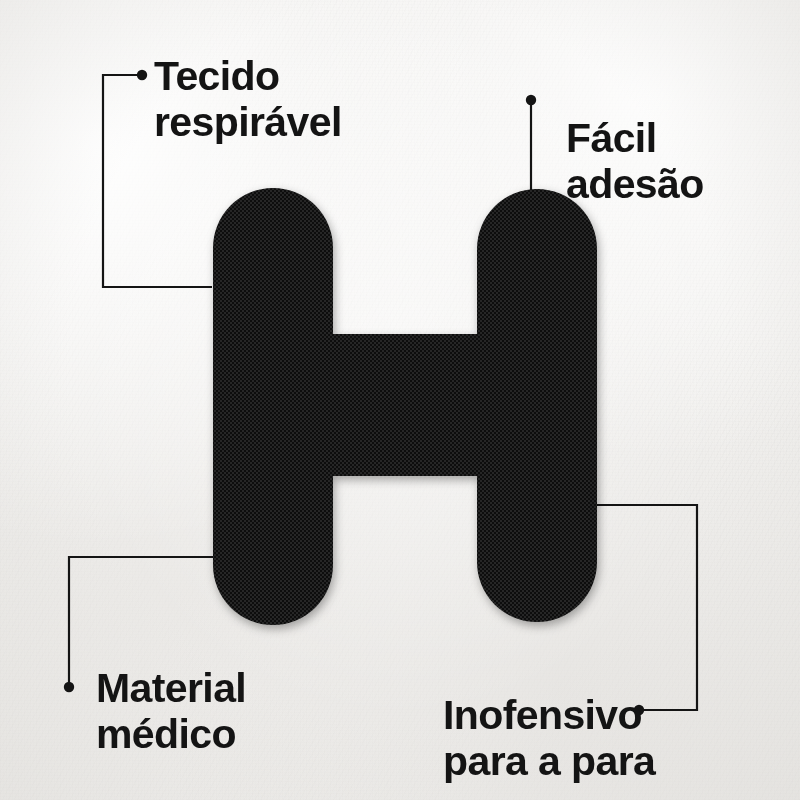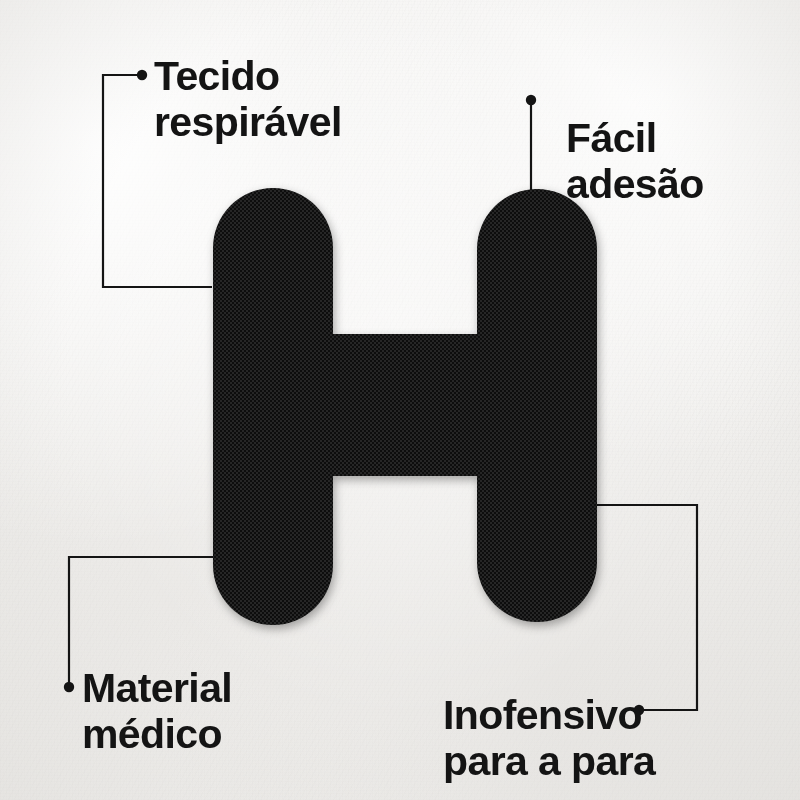--- a/index.html
+++ b/index.html
@@ -60,21 +60,21 @@
     line-height: 1.12;
     letter-spacing: -0.6px;
     color: #141414;
     white-space: pre-line;
     margin: 0;
   }
   .callout.align-left  { text-align: left; }
 
   #callout-tecido   { left: 154px; top: 54px;  }
   #callout-facil    { left: 566px; top: 79px; margin-top: 37px;  }
-  #callout-material { left: 82px;  top: 666px; }
+  #callout-material { left: 96px;  top: 666px; }
   #callout-pele     { left: 443px; top: 693px; }
 </style>
 </head>
 <body>
 
 <div id="stage">
 
   <div id="paper-texture"></div>
   <div id="paper-vignette"></div>
 

